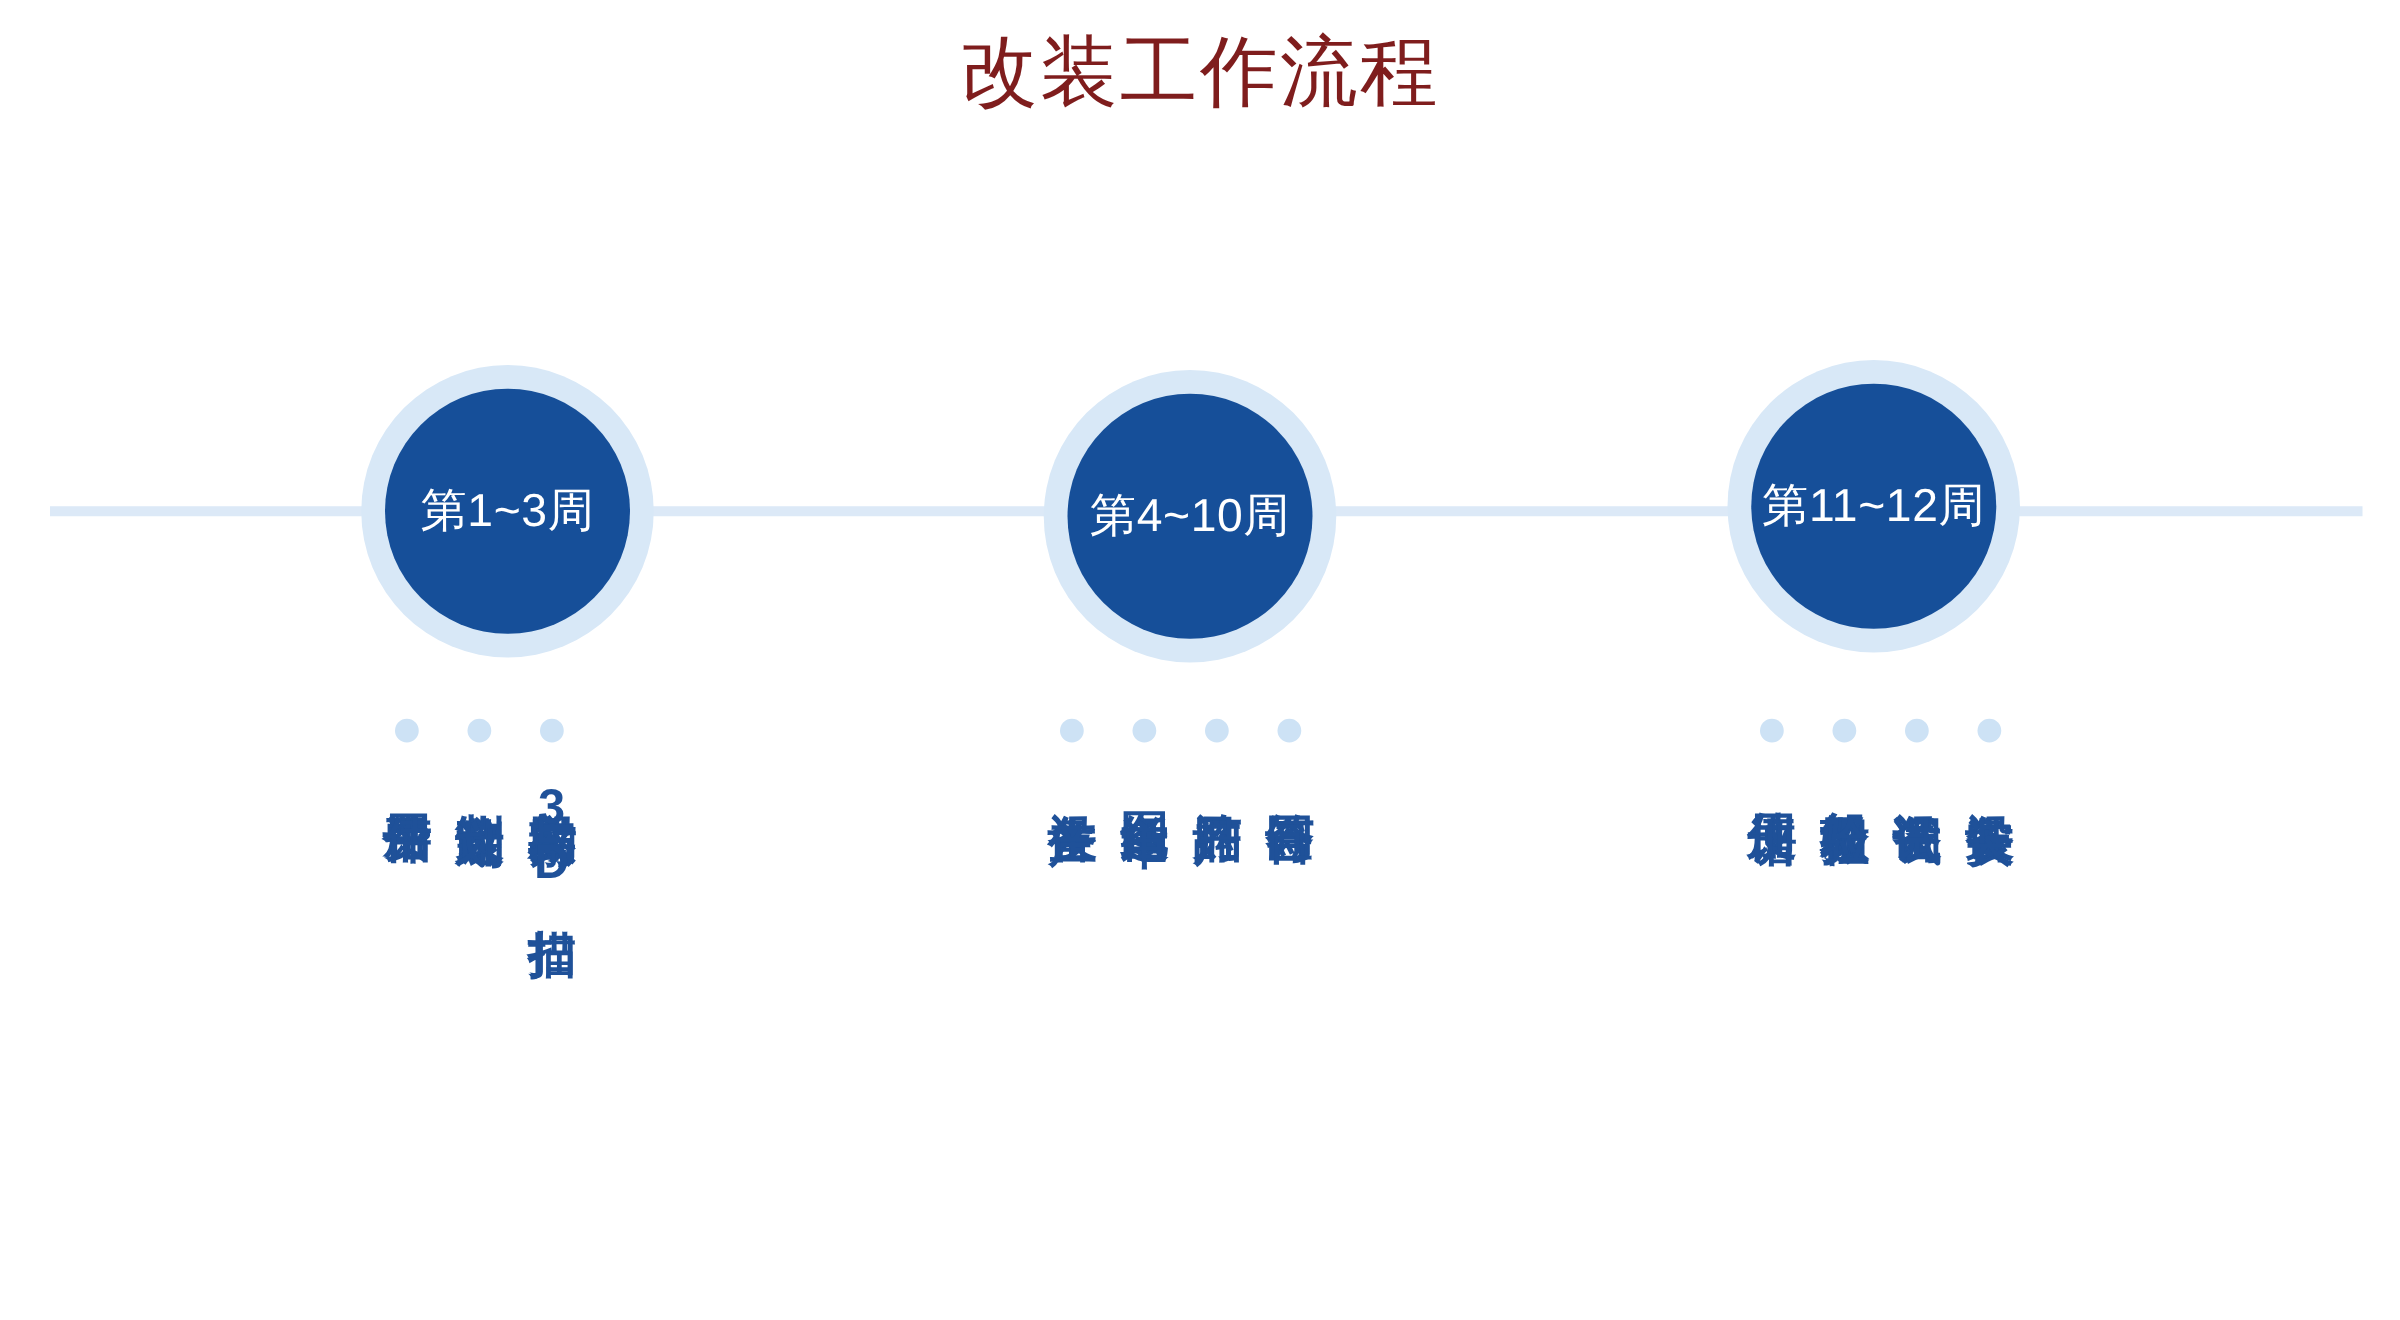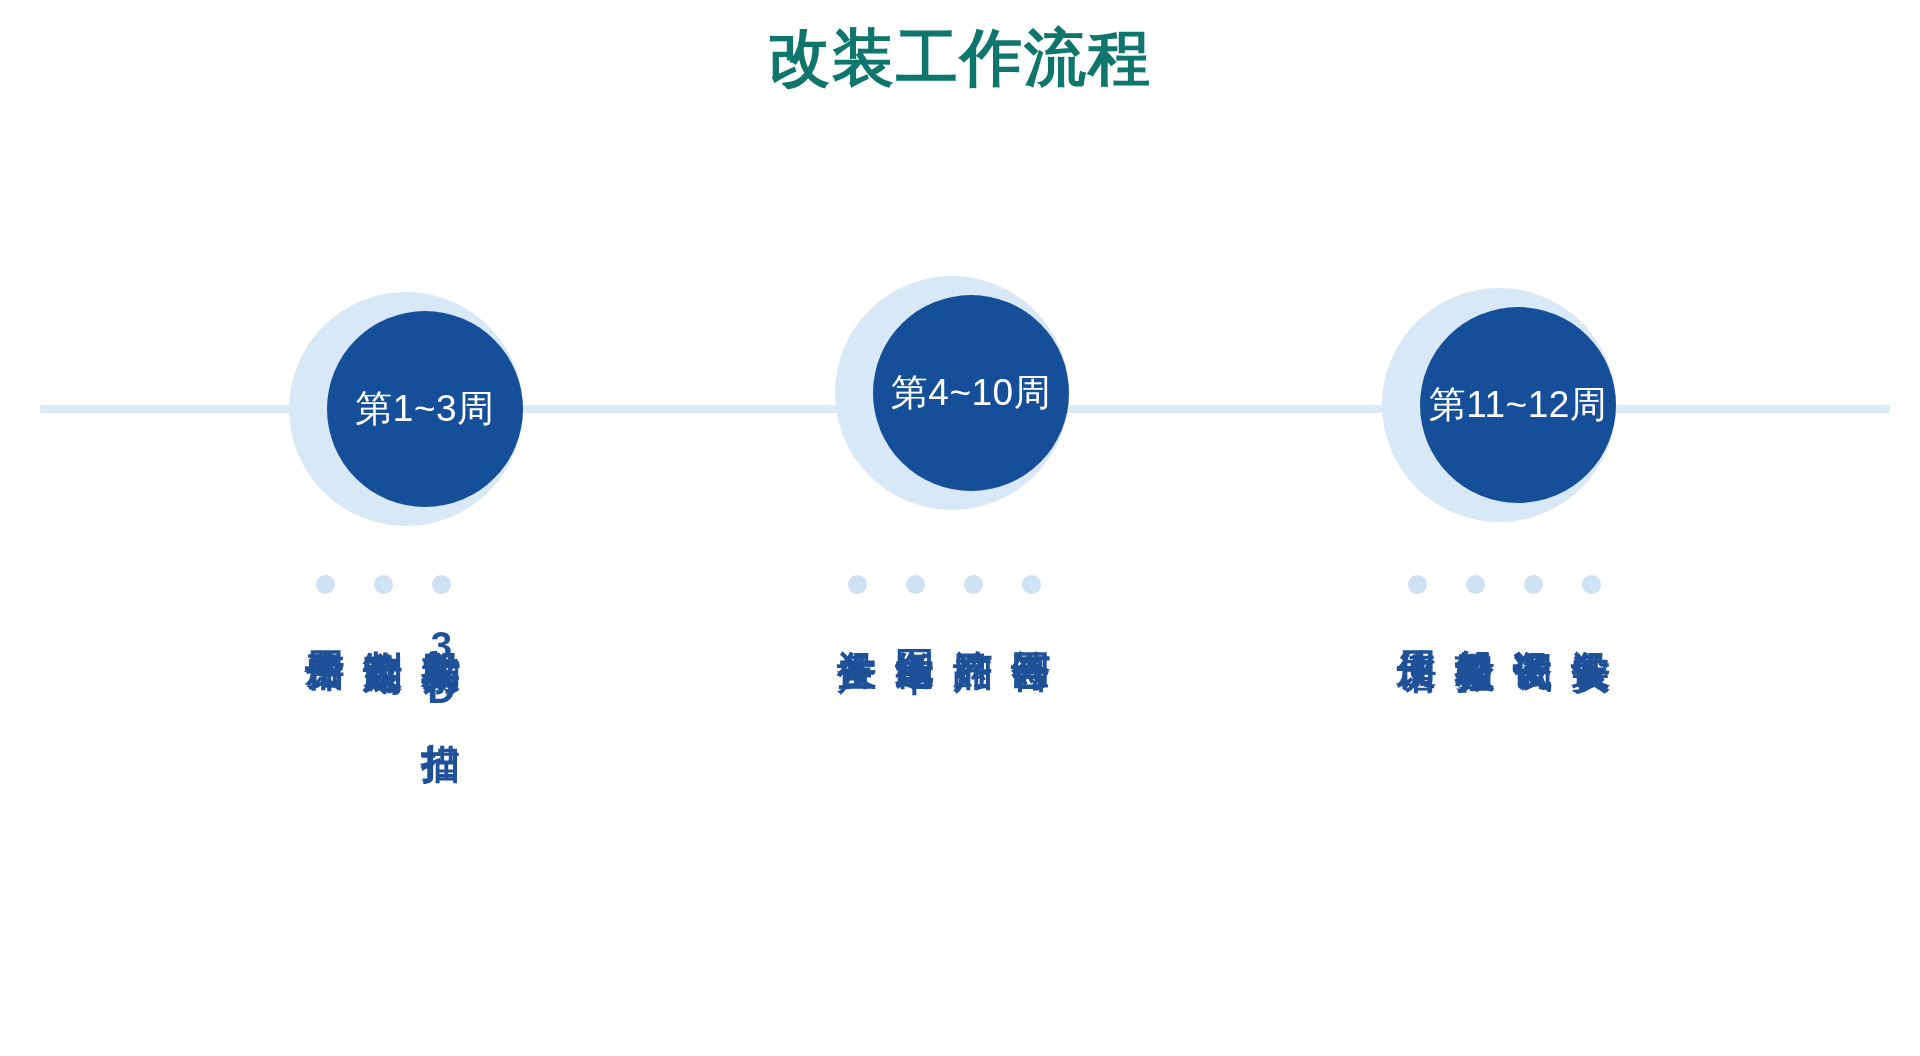--- a/index.html
+++ b/index.html
@@ -22,23 +22,23 @@
   }
 
   
   .page-title {
     position: absolute;
     top: 22px;
     left: 0;
     width: 1920px;
     text-align: center;
     font-size: 62px;
-    font-weight: 700;
+    font-weight: 400;
     letter-spacing: 2px;
-    color: #0f766e;
+    color: #7f1d1d;
     line-height: 1.15;
     white-space: nowrap;
   }
 
   
   .timeline-line {
     position: absolute;
     left: 40px;
     top: 405px;
     width: 1850px;
@@ -49,41 +49,41 @@
 
   
   .milestone {
     position: absolute;
     width: 234px;
     height: 234px;
     border-radius: 50%;
     background: #d8e8f7;
     display: flex;
     align-items: center;
-    justify-content: flex-end;
+    justify-content: center;
   }
   .milestone-inner {
     width: 196px;
     height: 196px;
     border-radius: 50%;
     background: #164f99;
     display: flex;
     align-items: center;
     justify-content: center;
   }
   .milestone-label {
     color: #ffffff;
     font-size: 37px;
     font-weight: 400;
     letter-spacing: 0.5px;
     white-space: nowrap;
   }
 
   #milestone-1 { left: 289px; top: 292px; }
-  #milestone-2 { left: 835px; top: 276px; }
+  #milestone-2 { left: 835px; top: 296px; }
   #milestone-3 { left: 1382px; top: 288px; }
 
   
   .step-group {
     position: absolute;
     top: 575px;
     display: flex;
     flex-direction: row-reverse;
     align-items: flex-start;
   }

